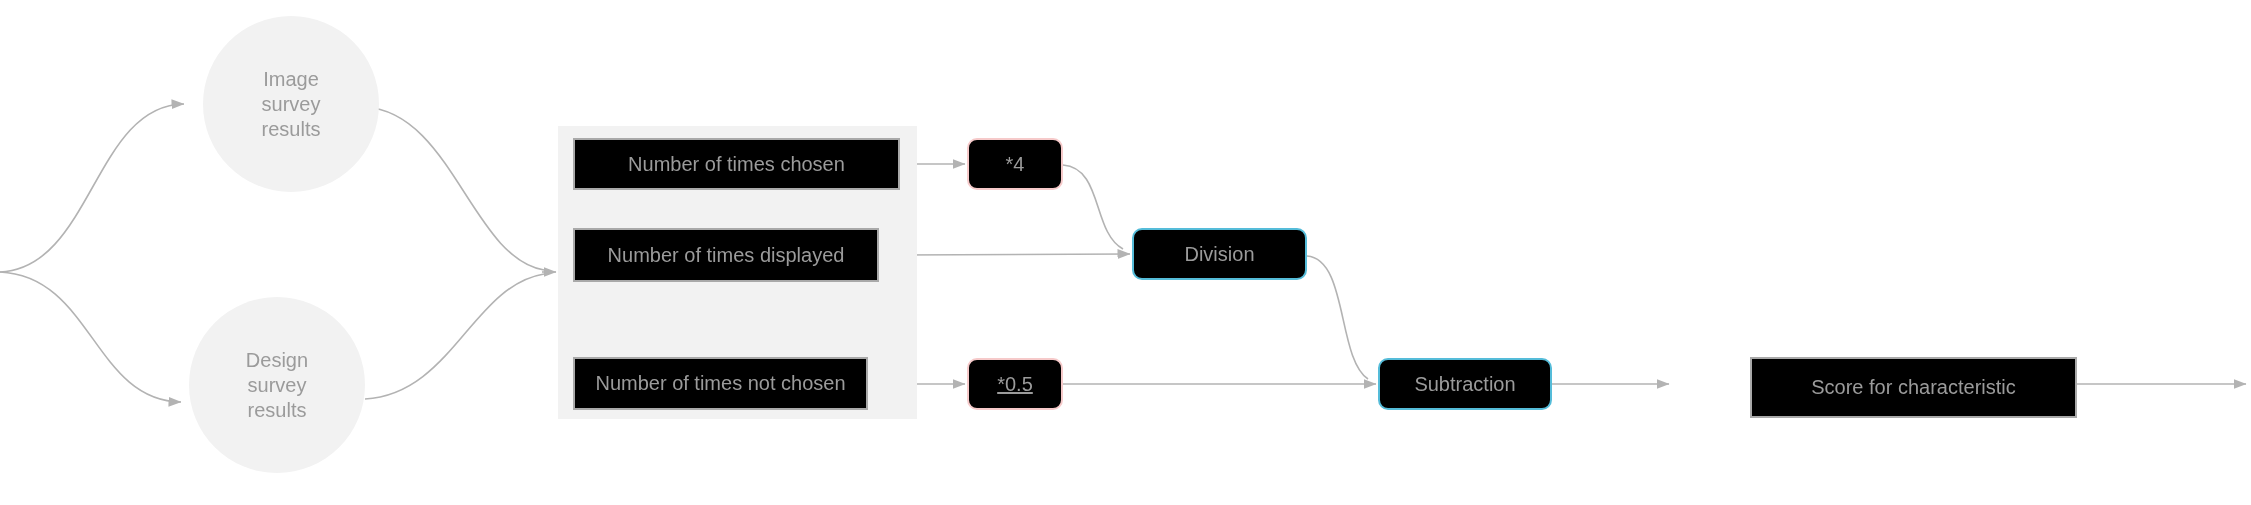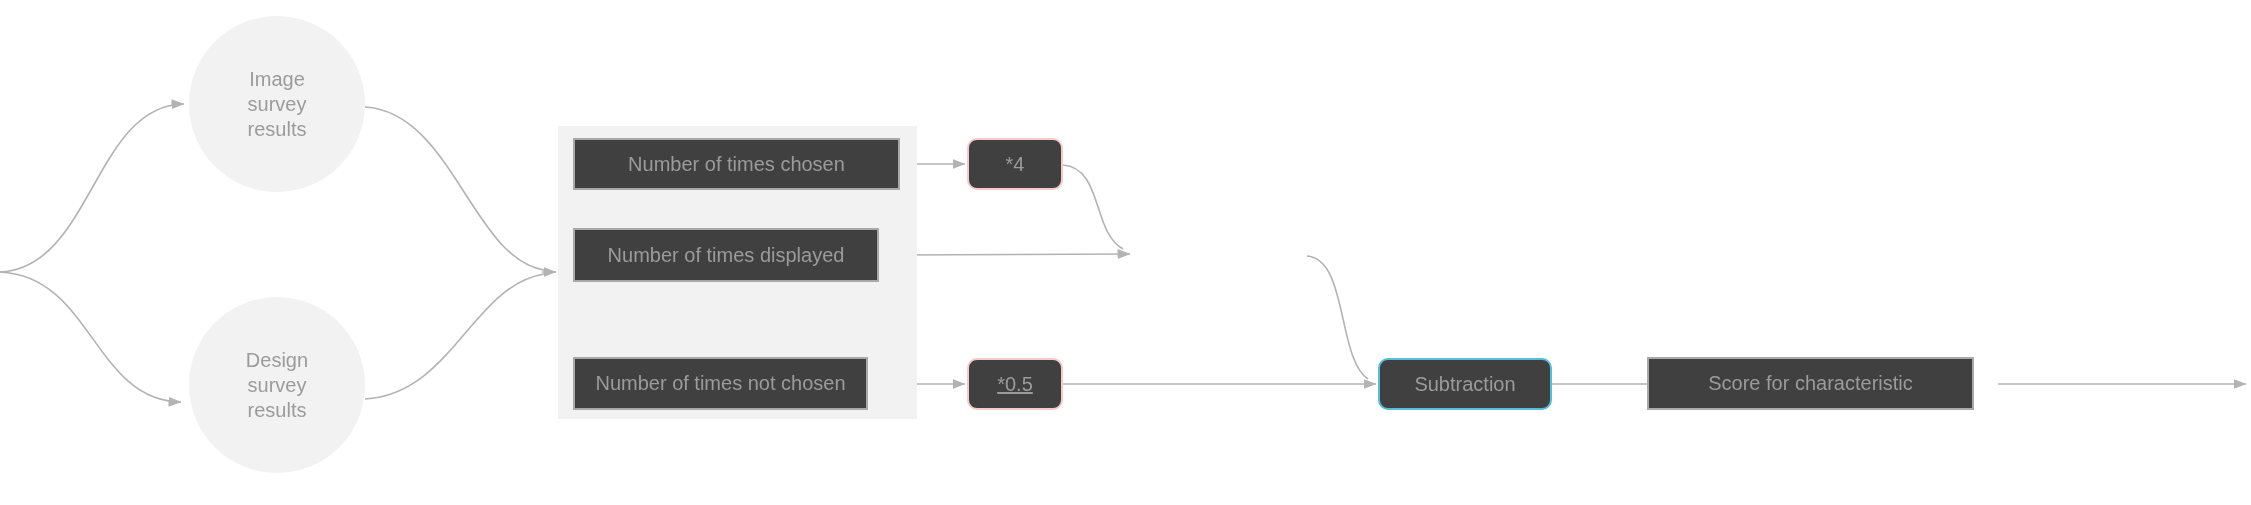--- a/index.html
+++ b/index.html
@@ -24,21 +24,21 @@
   }
   .node {
     position: absolute;
     box-sizing: border-box;
     display: flex;
     align-items: center;
     justify-content: center;
     text-align: center;
     color: #9b9b9b;
     font-size: 20px;
-    background: #404040;
+    background: #000000;
   }
   .circle {
     border-radius: 50%;
     background: #f2f2f2;
     line-height: 25px;
     white-space: pre-line;
   }
   .panel {
     position: absolute;
     background: #f2f2f2;
@@ -50,30 +50,30 @@
   }
   .pink-box {
     border: 2px solid #f6caca;
     border-radius: 10px;
   }
   .blue-box {
     border: 2px solid #55bcd9;
     border-radius: 10px;
   }
   
-  #n-image-survey   { left: 189px; top: 16px;  width: 176px; height: 176px; }
+  #n-image-survey   { left: 203px; top: 16px;  width: 176px; height: 176px; }
   #n-design-survey  { left: 189px; top: 297px; width: 176px; height: 176px; }
   #n-times-chosen      { left: 573px;  top: 138px; width: 327px; height: 52px; }
   #n-times-displayed   { left: 573px;  top: 228px; width: 306px; height: 54px; }
   #n-times-not-chosen  { left: 573px;  top: 357px; width: 295px; height: 53px; }
   #n-mult4   { left: 967px;  top: 138px; width: 96px;  height: 52px; }
   #n-mult05  { left: 967px;  top: 358px; width: 96px;  height: 52px; text-decoration: underline; }
   #n-division    { left: 1132px; top: 228px; width: 175px; height: 52px; }
   #n-subtraction { left: 1378px; top: 358px; width: 174px; height: 52px; text-align: right; }
-  #n-score       { left: 1647px; top: 357px; width: 327px; height: 53px; }
+  #n-score       { left: 1750px; top: 357px; width: 327px; height: 61px; }
 </style>
 </head>
 <body>
 
 <div class="canvas">
 
   <svg class="connector-layer" width="2251" height="505" viewBox="0 0 2251 505" xmlns="http://www.w3.org/2000/svg">
     <defs>
       <marker id="arrow" viewBox="0 0 13 10" refX="12.5" refY="5" markerWidth="13" markerHeight="10" markerUnits="userSpaceOnUse" orient="auto">
         <path d="M0,0 L13,5 L0,10 Z" fill="#b3b3b3"></path>
@@ -119,20 +119,23 @@
     <span>Number of times not chosen</span>
   </div>
 
   <div class="node pink-box" id="n-mult4">
     <span>*4</span>
   </div>
   <div class="node pink-box" id="n-mult05">
     <span>*0.5</span>
   </div>
 
+  <div class="node blue-box" id="n-division">
+    <span>Division</span>
+  </div>
   <div class="node blue-box" id="n-subtraction">
     <span>Subtraction</span>
   </div>
 
   <div class="node rect-box" id="n-score">
     <span>Score for characteristic</span>
   </div>
 
 </div>
 

